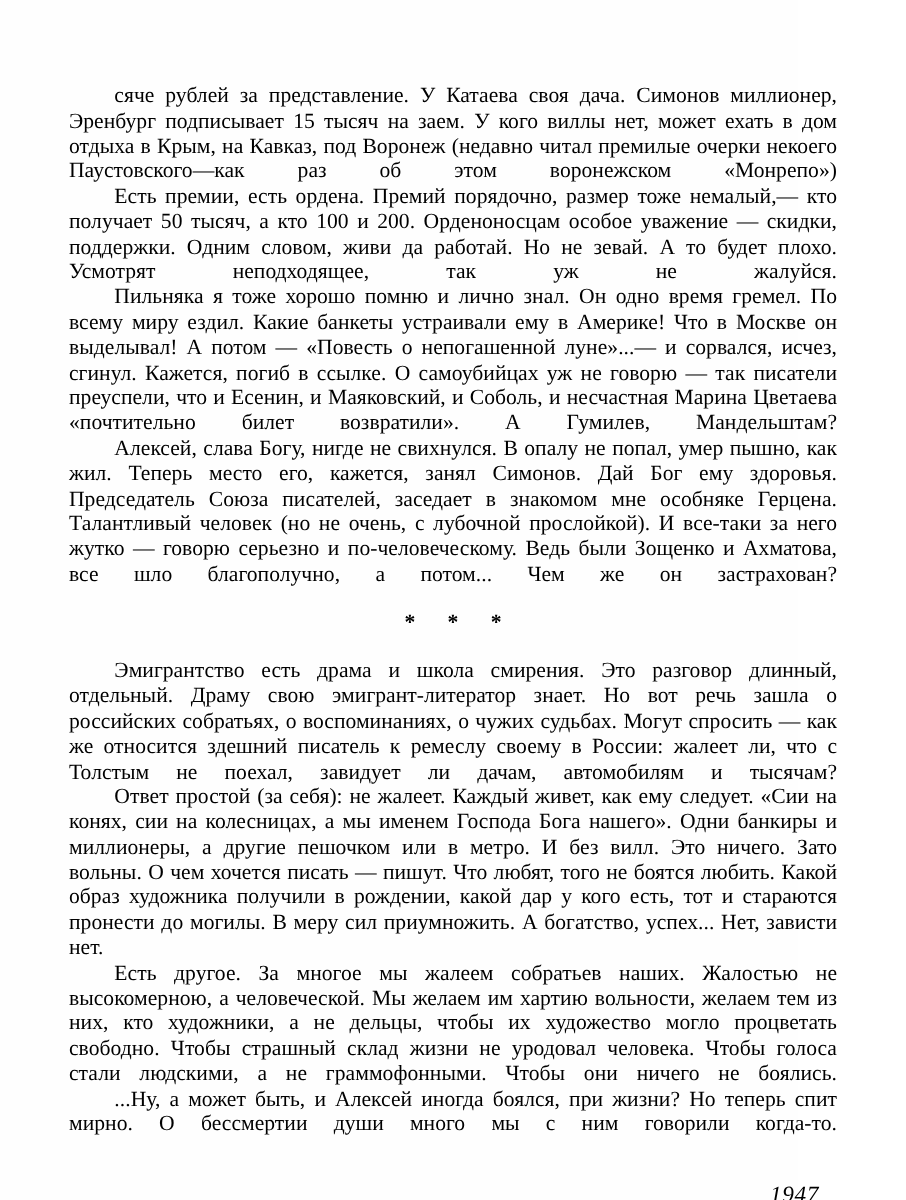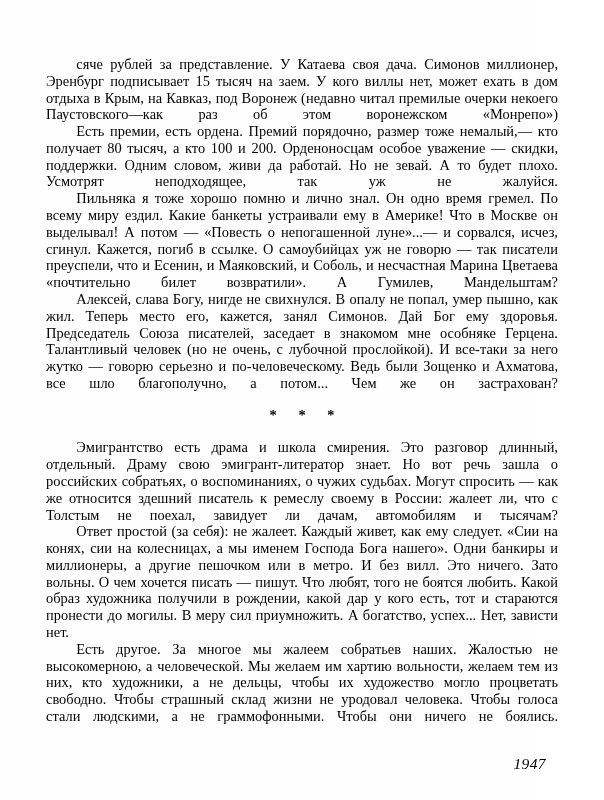--- a/index.html
+++ b/index.html
@@ -81,35 +81,36 @@
   }
 </style>
 </head>
 <body>
 
 <div class="page">
   <div class="text-column">
 
     <p class="para force-justify">сяче рублей за представление. У Катаева своя дача. Симонов миллионер, Эренбург подписывает 15 тысяч на заем. У кого виллы нет, может ехать в дом отдыха в Крым, на Кавказ, под Воронеж (недавно читал премилые очерки некоего Паустовского—как раз об этом воронежском «Монрепо»)</p>
 
-    <p class="para force-justify">Есть премии, есть ордена. Премий порядочно, размер тоже немалый,— кто получает 80 тысяч, а кто 100 и 200. Орденоносцам особое уважение — скидки, поддержки. Одним словом, живи да работай. Но не зевай. А то будет плохо. Усмотрят неподходящее, так уж не жалуйся.</p>
+    <p class="para force-justify">Есть премии, есть ордена. Премий порядочно, размер тоже немалый,— кто получает 50 тысяч, а кто 100 и 200. Орденоносцам особое уважение — скидки, поддержки. Одним словом, живи да работай. Но не зевай. А то будет плохо. Усмотрят неподходящее, так уж не жалуйся.</p>
 
     <p class="para force-justify"><span>Пильняка я тоже хорошо помню и лично знал. Он одно время гремел. По всему миру ездил. Какие банкеты устраивали ему в Америке! Что в Москве он </span><b class="emph">выделывал</b><span>! А потом — «Повесть о непогашенной луне»...— и сорвался, исчез, сгинул. Кажется, погиб в ссылке. О самоубийцах уж не говорю — так писатели преуспели, что и Есенин, и Маяковский, и Соболь, и несчастная Марина Цветаева «почтительно билет возвратили». А Гумилев, Мандельштам?</span></p>
 
     <p class="para force-justify">Алексей, слава Богу, нигде не свихнулся. В опалу не попал, умер пышно, как жил. Теперь место его, кажется, занял Симонов. Дай Бог ему здоровья. Председатель Союза писателей, заседает в знакомом мне особняке Герцена. Талантливый человек (но не очень, с лубочной прослойкой). И все-таки за него жутко — говорю серьезно и по-человеческому. Ведь были Зощенко и Ахматова, все шло благополучно, а потом... Чем же он застрахован?</p>
 
     <div class="sep-gap-before"></div>
     <div class="sep">* * *</div>
     <div class="sep-gap-after"></div>
 
     <p class="para force-justify">Эмигрантство есть драма и школа смирения. Это разговор длинный, отдельный. Драму свою эмигрант-литератор знает. Но вот речь зашла о российских собратьях, о воспоминаниях, о чужих судьбах. Могут спросить — как же относится здешний писатель к ремеслу своему в России: жалеет ли, что с Толстым не поехал, завидует ли дачам, автомобилям и тысячам?</p>
 
     <p class="para force-justify">Ответ простой (за себя): не жалеет. Каждый живет, как ему следует. «Сии на конях, сии на колесницах, а мы именем Господа Бога нашего». Одни банкиры и миллионеры, а другие пешочком или в метро. И без вилл. Это ничего. Зато вольны. О чем хочется писать — пишут. Что любят, того не боятся любить. Какой образ художника получили в рождении, какой дар у кого есть, тот и стараются пронести до могилы. В меру сил приумножить. А богатство, успех... Нет, зависти нет.</p>
 
     <p class="para force-justify">Есть другое. За многое мы жалеем собратьев наших. Жалостью не высокомерною, а человеческой. Мы желаем им хартию вольности, желаем тем из них, кто художники, а не дельцы, чтобы их художество могло процветать свободно. Чтобы страшный склад жизни не уродовал человека. Чтобы голоса стали людскими, а не граммофонными. Чтобы они ничего не боялись.</p>
 
+    <p class="para force-justify">...Ну, а может быть, и Алексей иногда боялся, при жизни? Но теперь спит мирно. О бессмертии души много мы с ним говорили когда-то.</p>
 
     <div class="year-block">
       <span class="year">1947</span>
     </div>
 
   </div>
 </div>
 
 </body></html>

